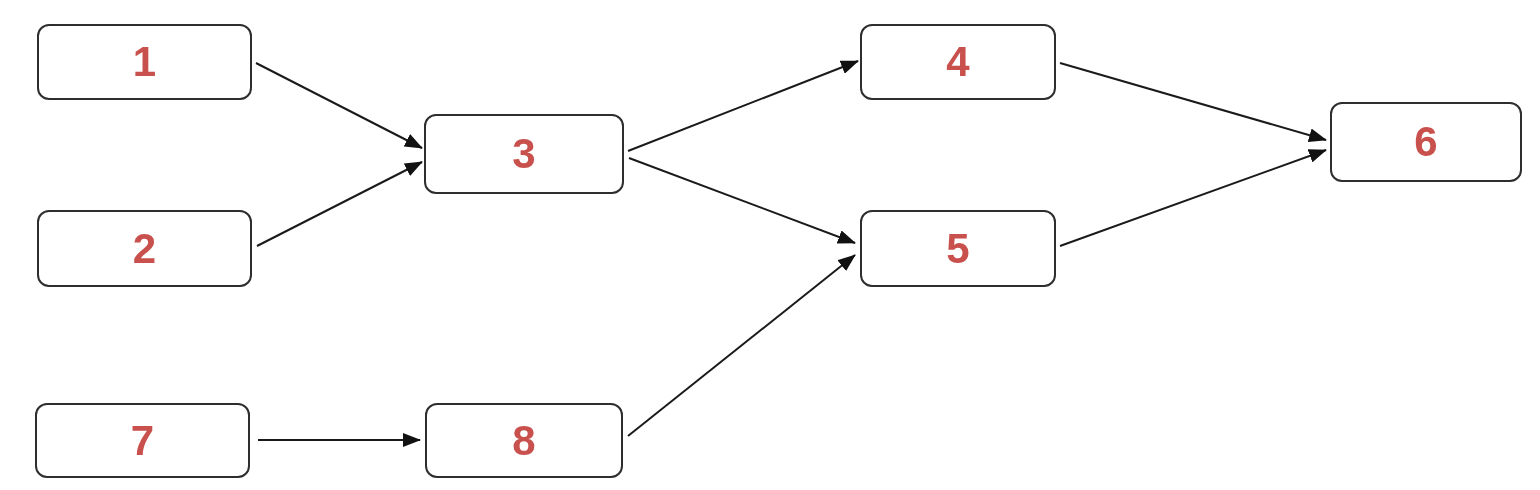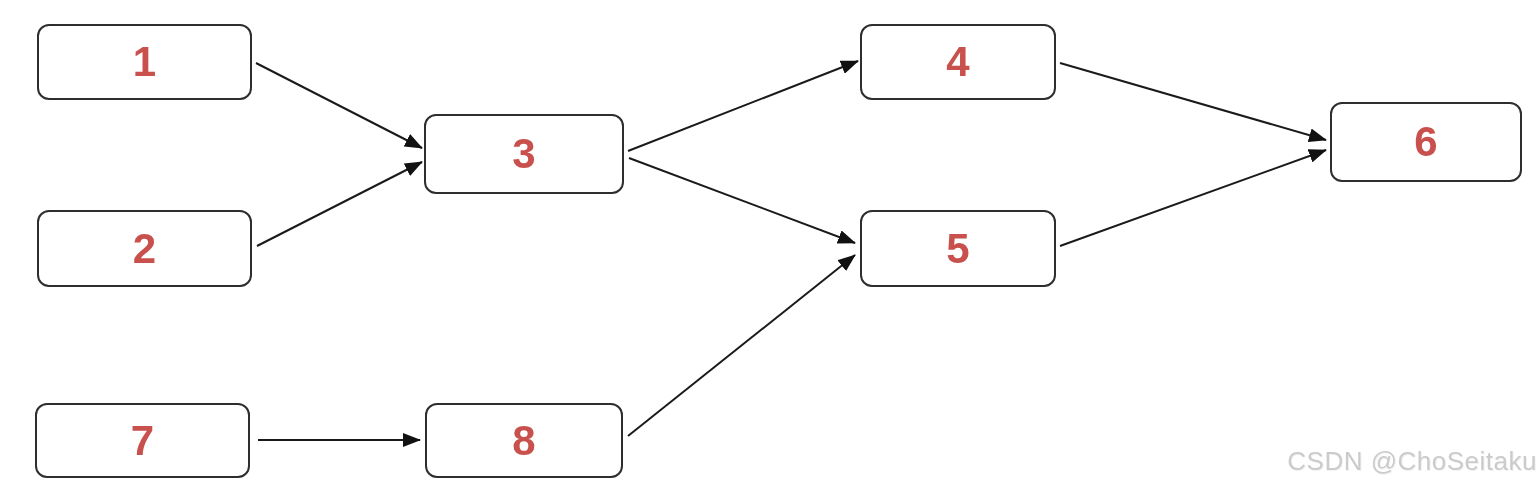--- a/index.html
+++ b/index.html
@@ -85,15 +85,14 @@
 
   <div class="node node-1">1</div>
   <div class="node node-2">2</div>
   <div class="node node-3">3</div>
   <div class="node node-4">4</div>
   <div class="node node-5">5</div>
   <div class="node node-6">6</div>
   <div class="node node-7">7</div>
   <div class="node node-8">8</div>
 
-  <div class="watermark">CSDN @ChoSeitaku</div>
 
 </div>
 
 </body></html>

